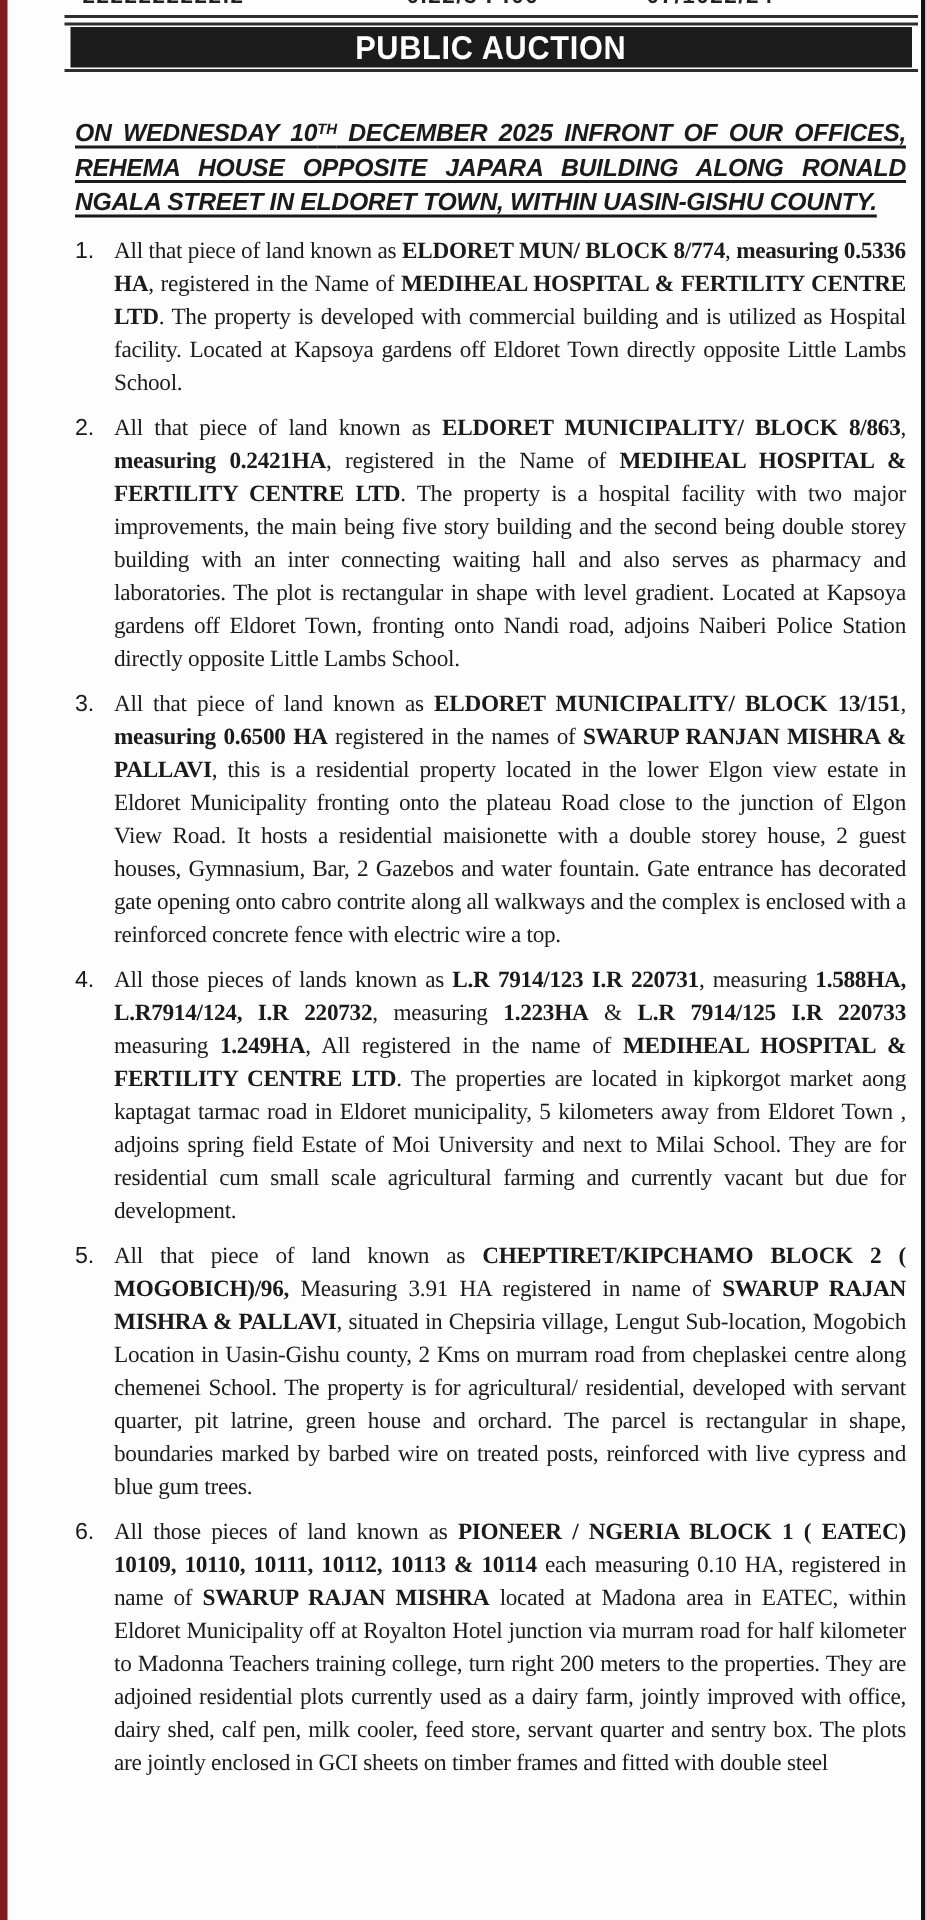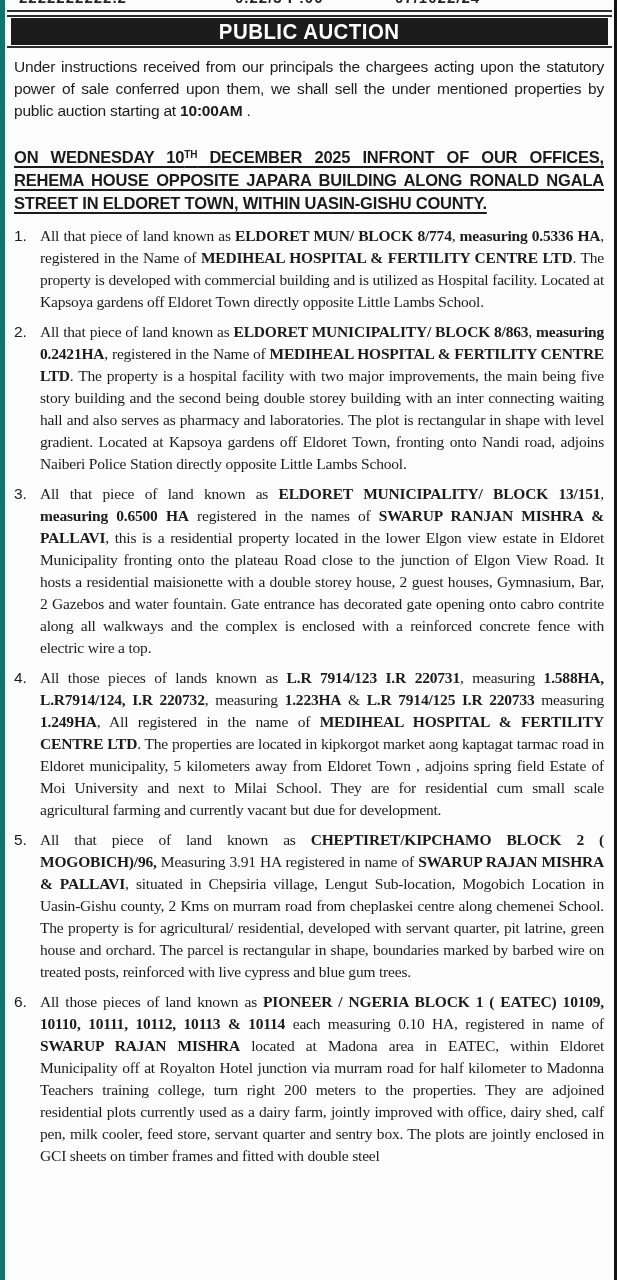--- a/index.html
+++ b/index.html
@@ -6,24 +6,25 @@
   body {
     width: 617px; height: 1280px;
     background: #e9e9e9;
     font-family: "Liberation Sans", sans-serif;
     overflow: hidden;
   }
   .page {
     box-sizing: border-box;
     width: 617px; height: 1280px;
     background: #fdfdfd;
-    border-left: 5px solid #0f766e;
+    border-left: 5px solid #7f1d1d;
     border-right: 3px solid #141414;
     overflow: hidden;
     color: #1b1b1b;
+    padding-left: 36px;
   }
   
   .top-strip {
     height: 10px;
     overflow: hidden;
     position: relative;
     margin: 0 8px;
   }
   .top-strip .frag {
     position: absolute;
@@ -118,23 +119,22 @@
   <div class="double-rule"></div>
 
   <div class="title-bar">
     <span class="title">PUBLIC AUCTION</span>
   </div>
 
   <div class="under-bar-rule"></div>
 
   <div class="content">
 
-    <p class="para" style="margin:2px 0 0 0;"><span>Under instructions received from our principals the chargees acting upon the statutory power of sale conferred upon them, we shall sell the under mentioned properties by public auction starting at </span><span class="b">10:00AM</span><span> .</span></p>
 
-    <p class="date-heading" style="margin-bottom:0;"><span class="b">ON WEDNESDAY 10</span><span class="b sup">TH</span><span class="b">  DECEMBER  2025 INFRONT OF OUR OFFICES, REHEMA HOUSE OPPOSITE JAPARA BUILDING ALONG RONALD NGALA STREET IN ELDORET TOWN, WITHIN UASIN-GISHU COUNTY.</span></p>
+    <p class="date-heading" style="margin-bottom:0;font-style:italic;"><span class="b">ON WEDNESDAY 10</span><span class="b sup">TH</span><span class="b">  DECEMBER  2025 INFRONT OF OUR OFFICES, REHEMA HOUSE OPPOSITE JAPARA BUILDING ALONG RONALD NGALA STREET IN ELDORET TOWN, WITHIN UASIN-GISHU COUNTY.</span></p>
 
     <div class="list">
   <div class="item">
     <div class="item-number">1.</div>
     <div class="item-text"><span>All that piece of land known as </span><span class="b">ELDORET MUN/ BLOCK 8/774</span><span>, </span><span class="b">measuring 0.5336 HA</span><span>, registered in the Name of </span><span class="b">MEDIHEAL HOSPITAL &amp; FERTILITY CENTRE LTD</span><span>. The property is developed with commercial building and is utilized as Hospital facility. Located at Kapsoya  gardens off  Eldoret Town directly opposite Little Lambs School.</span></div>
   </div>
 
   <div class="item">
     <div class="item-number">2.</div>
     <div class="item-text"><span>All that piece of land known as </span><span class="b">ELDORET MUNICIPALITY/ BLOCK 8/863</span><span>, </span><span class="b">measuring 0.2421HA</span><span>, registered in the Name of </span><span class="b">MEDIHEAL HOSPITAL &amp; FERTILITY CENTRE LTD</span><span>. The property is a hospital facility with two major improvements, the main being five story building and the second being double storey building with an inter connecting waiting hall and also serves as pharmacy and laboratories. The plot is rectangular in shape with level gradient. Located at Kapsoya gardens off  Eldoret Town, fronting onto Nandi road, adjoins Naiberi Police Station directly opposite Little Lambs School.</span></div>

